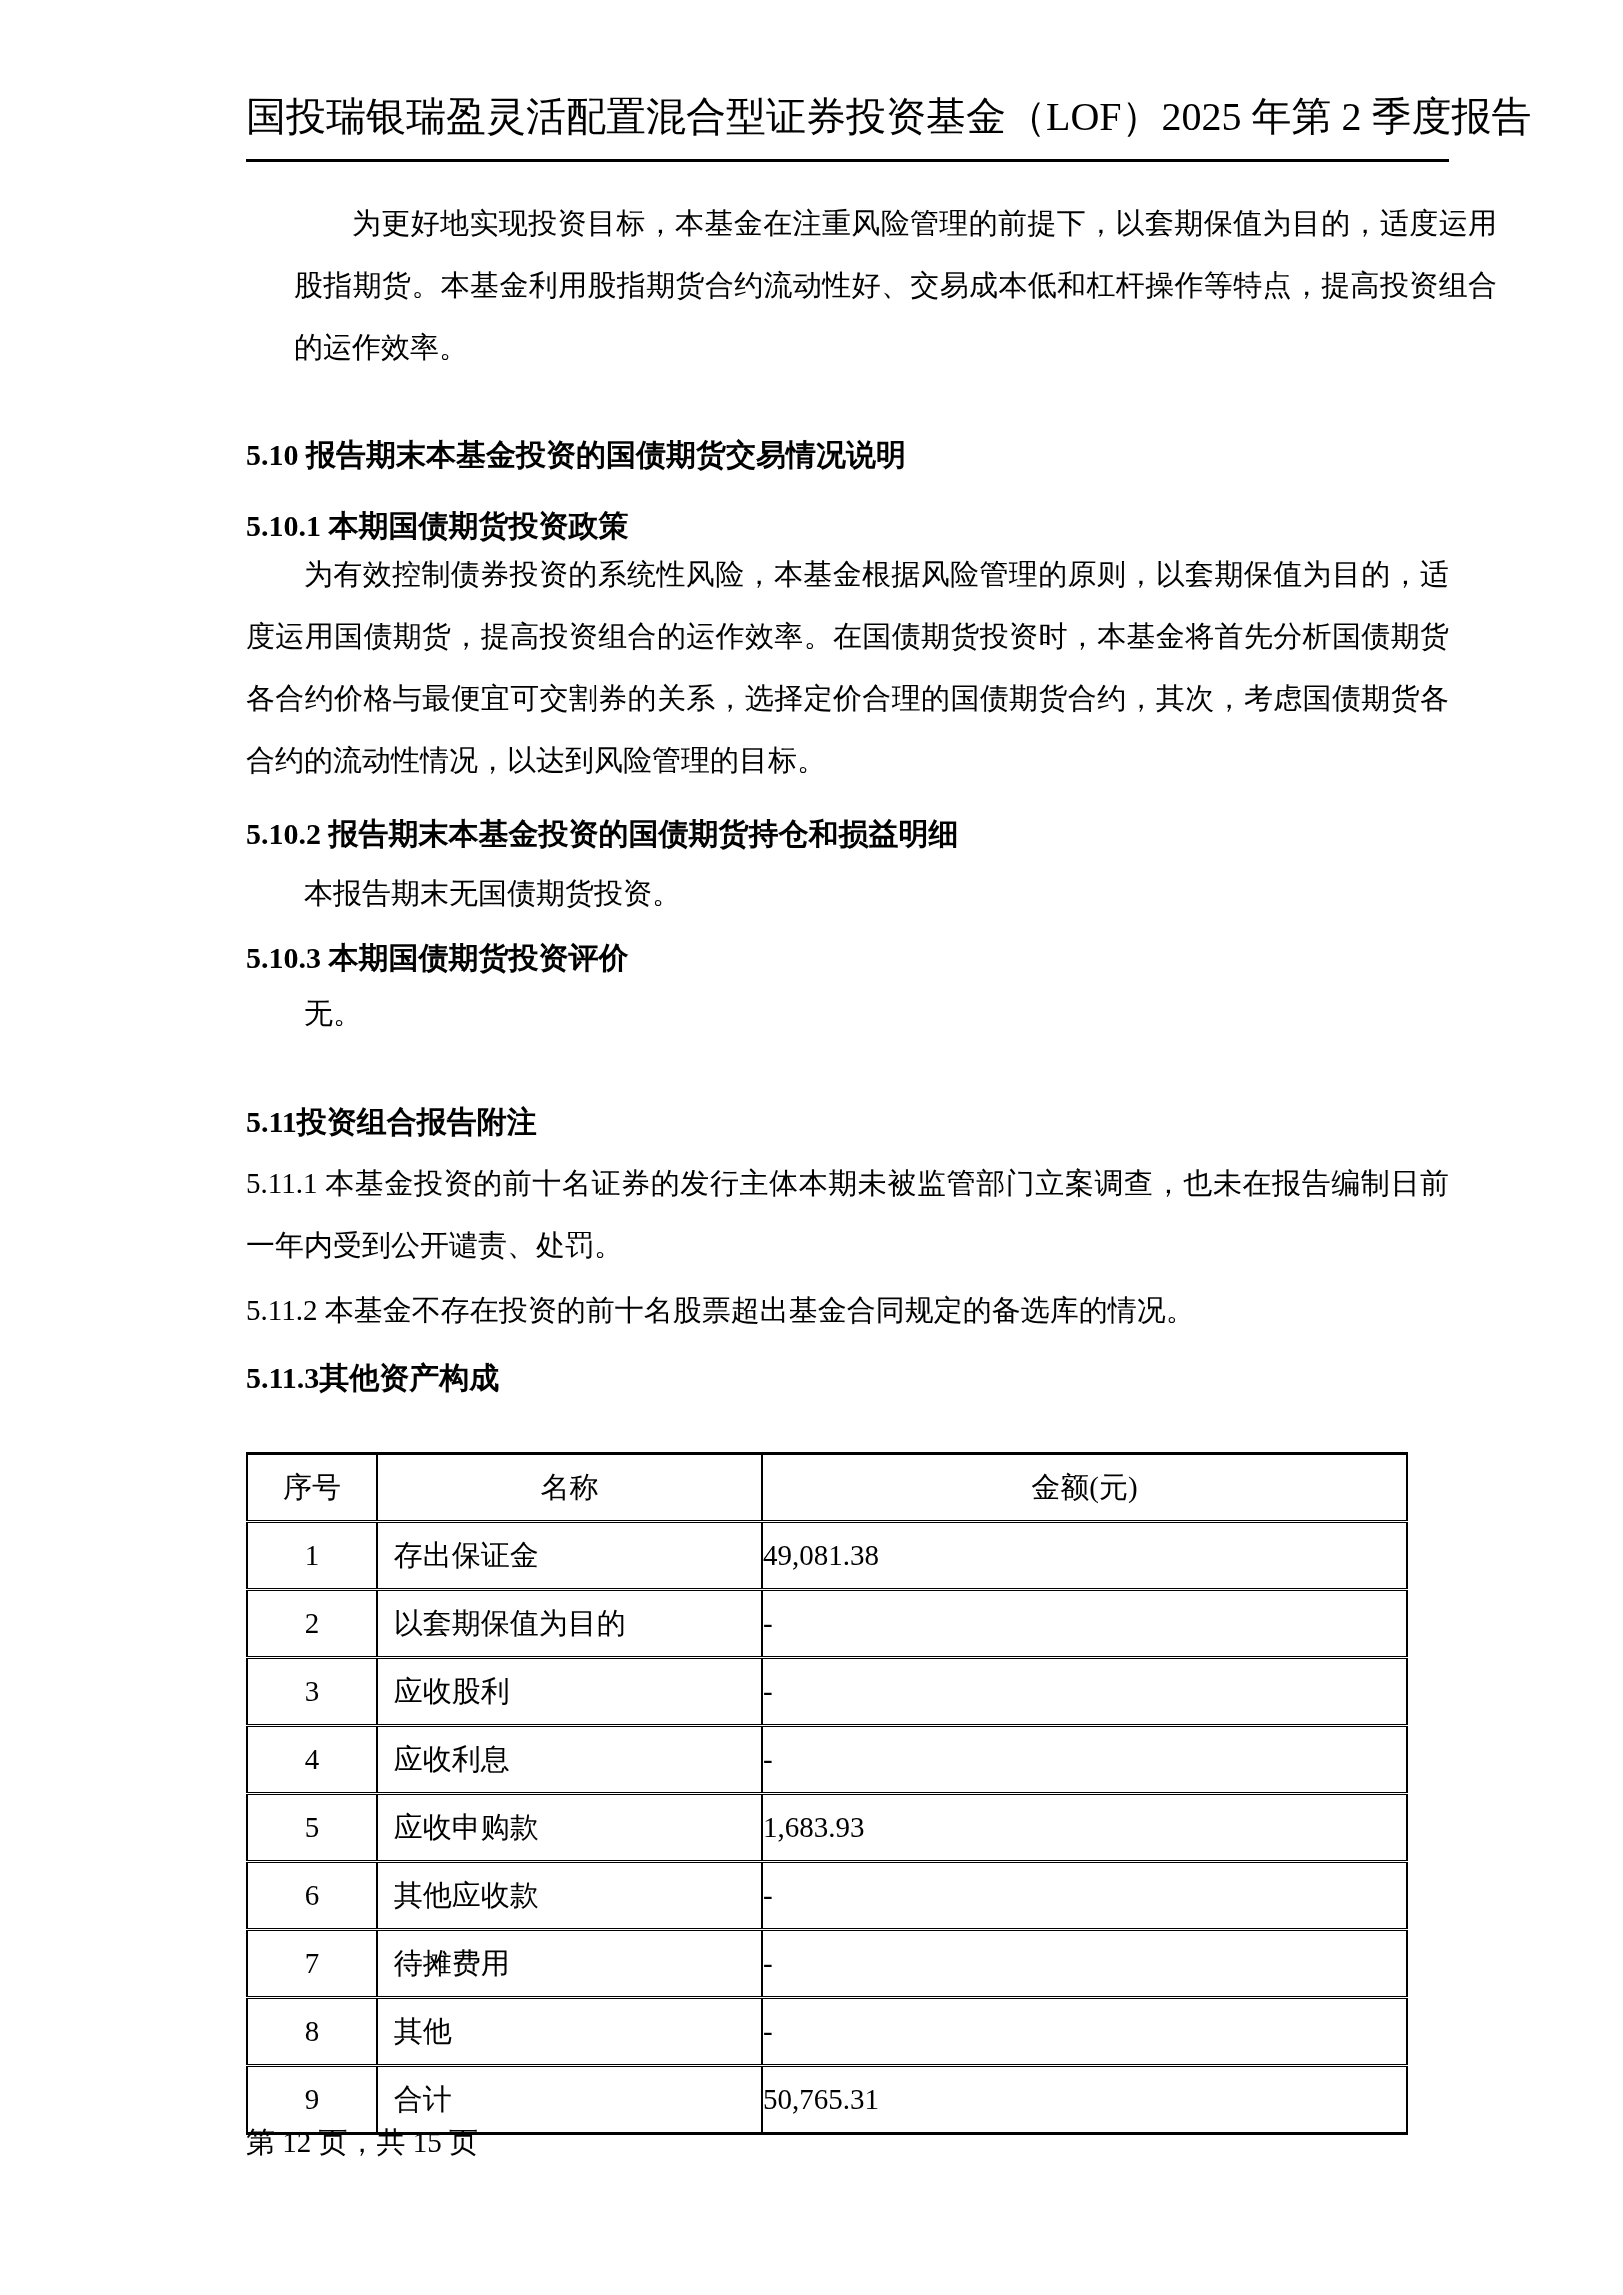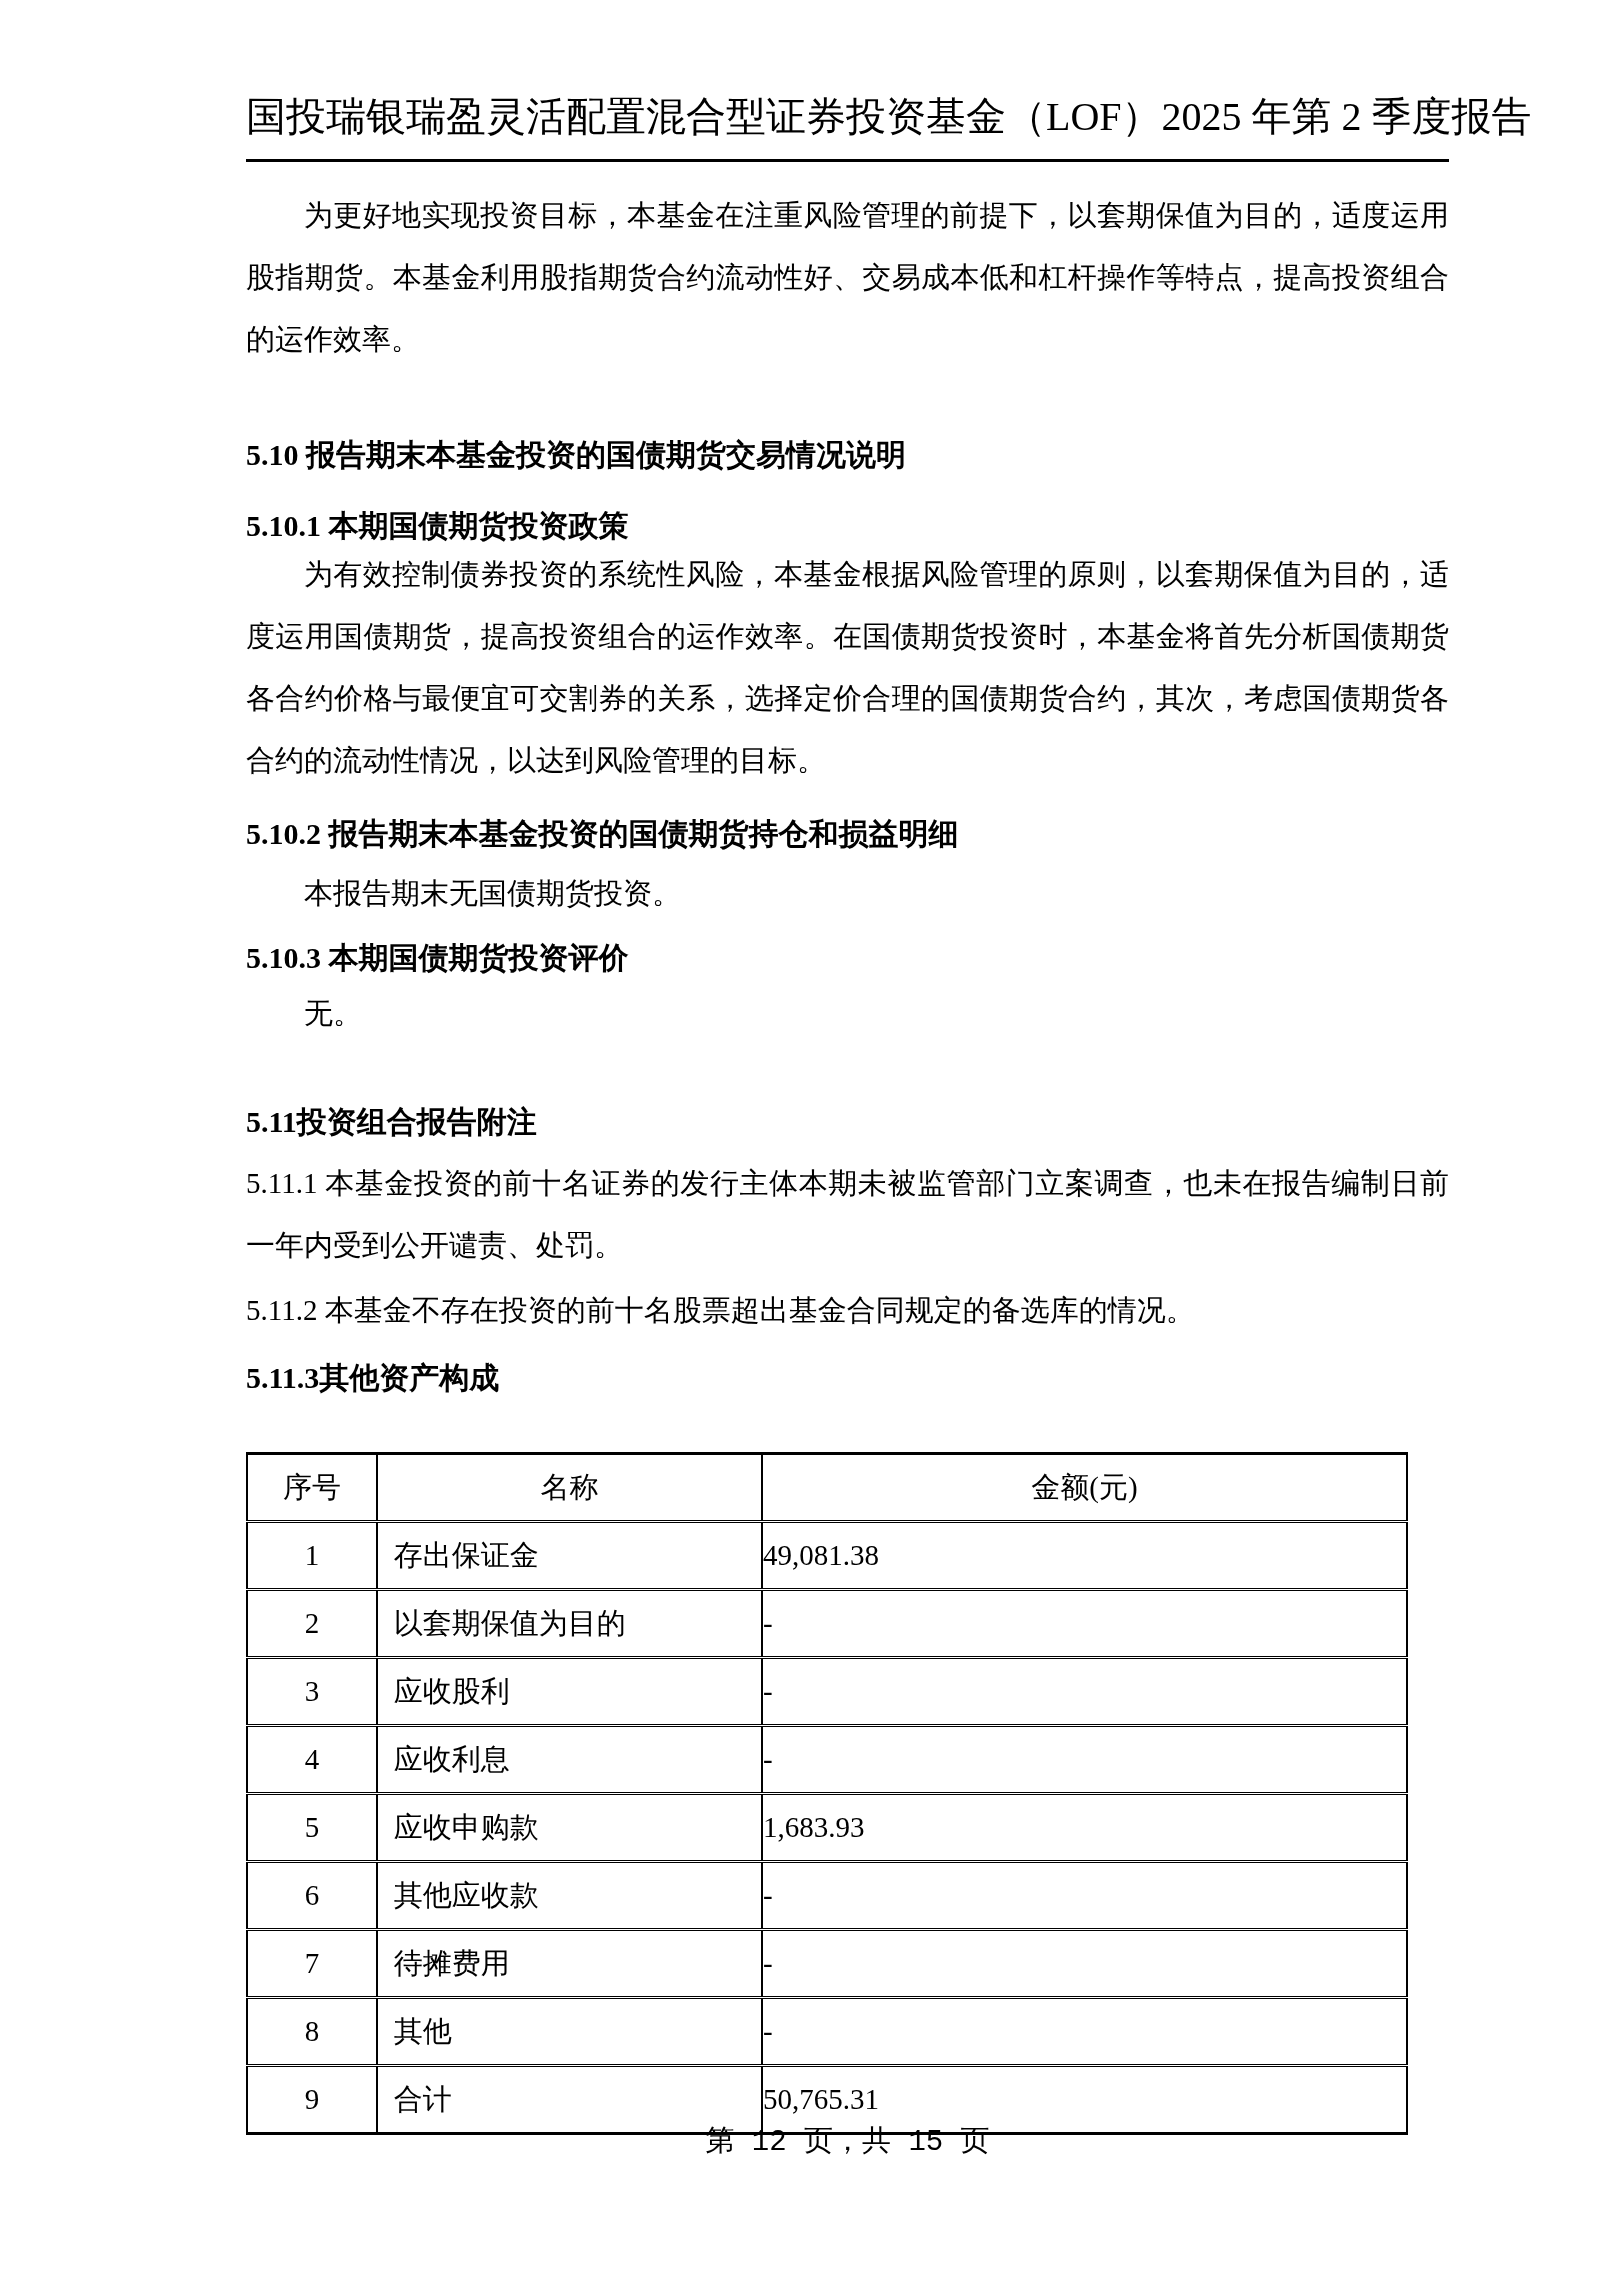--- a/index.html
+++ b/index.html
@@ -38,21 +38,21 @@
     text-align: justify;
   }
   .indent { text-indent: 58px; }
   .heading {
     font-size: 30px;
     line-height: 41px;
     font-weight: bold;
     text-align: left;
     white-space: nowrap;
   }
-  #p-intro  { top: 184px; }
+  #p-intro  { top: 192px; margin-left: 48px; }
   #h-510    { top: 434px; }
   #h-5101   { top: 505px; }
   #p-5101   { top: 543px; }
   #h-5102   { top: 813px; }
   #p-5102   { top: 862px; }
   #h-5103   { top: 937px; }
   #p-5103   { top: 982px; }
   #h-511    { top: 1101px; }
   #p-5111   { top: 1152px; }
   #p-5112   { top: 1279px; }
@@ -79,22 +79,20 @@
   #assets-table { border-top: 3.3px solid #000; }
   #assets-table thead th { text-align: center; }
   #assets-table td.c-no { text-align: center; }
   #assets-table td.c-name { text-align: left; padding-left: 15.7px; }
   #assets-table td.c-amount { text-align: left; padding-right: 25px; }
   #assets-table tbody tr:last-child td { border-bottom: 3.3px solid #000; }
   .page-footer {
     top: 2124px;
     font-size: 29px;
     line-height: 37px;
-    text-align: center;
-    font-family: Liberation Mono, monospace;
   }
 </style>
 </head>
 <body>
 
 <div class="abs page-header">国投瑞银瑞盈灵活配置混合型证券投资基金（LOF）2025 年第 2 季度报告</div>
 <div class="abs header-rule"></div>
 
 <p id="p-intro" class="abs para indent">为更好地实现投资目标，本基金在注重风险管理的前提下，以套期保值为目的，适度运用股指期货。本基金利用股指期货合约流动性好、交易成本低和杠杆操作等特点，提高投资组合的运作效率。</p>
 

